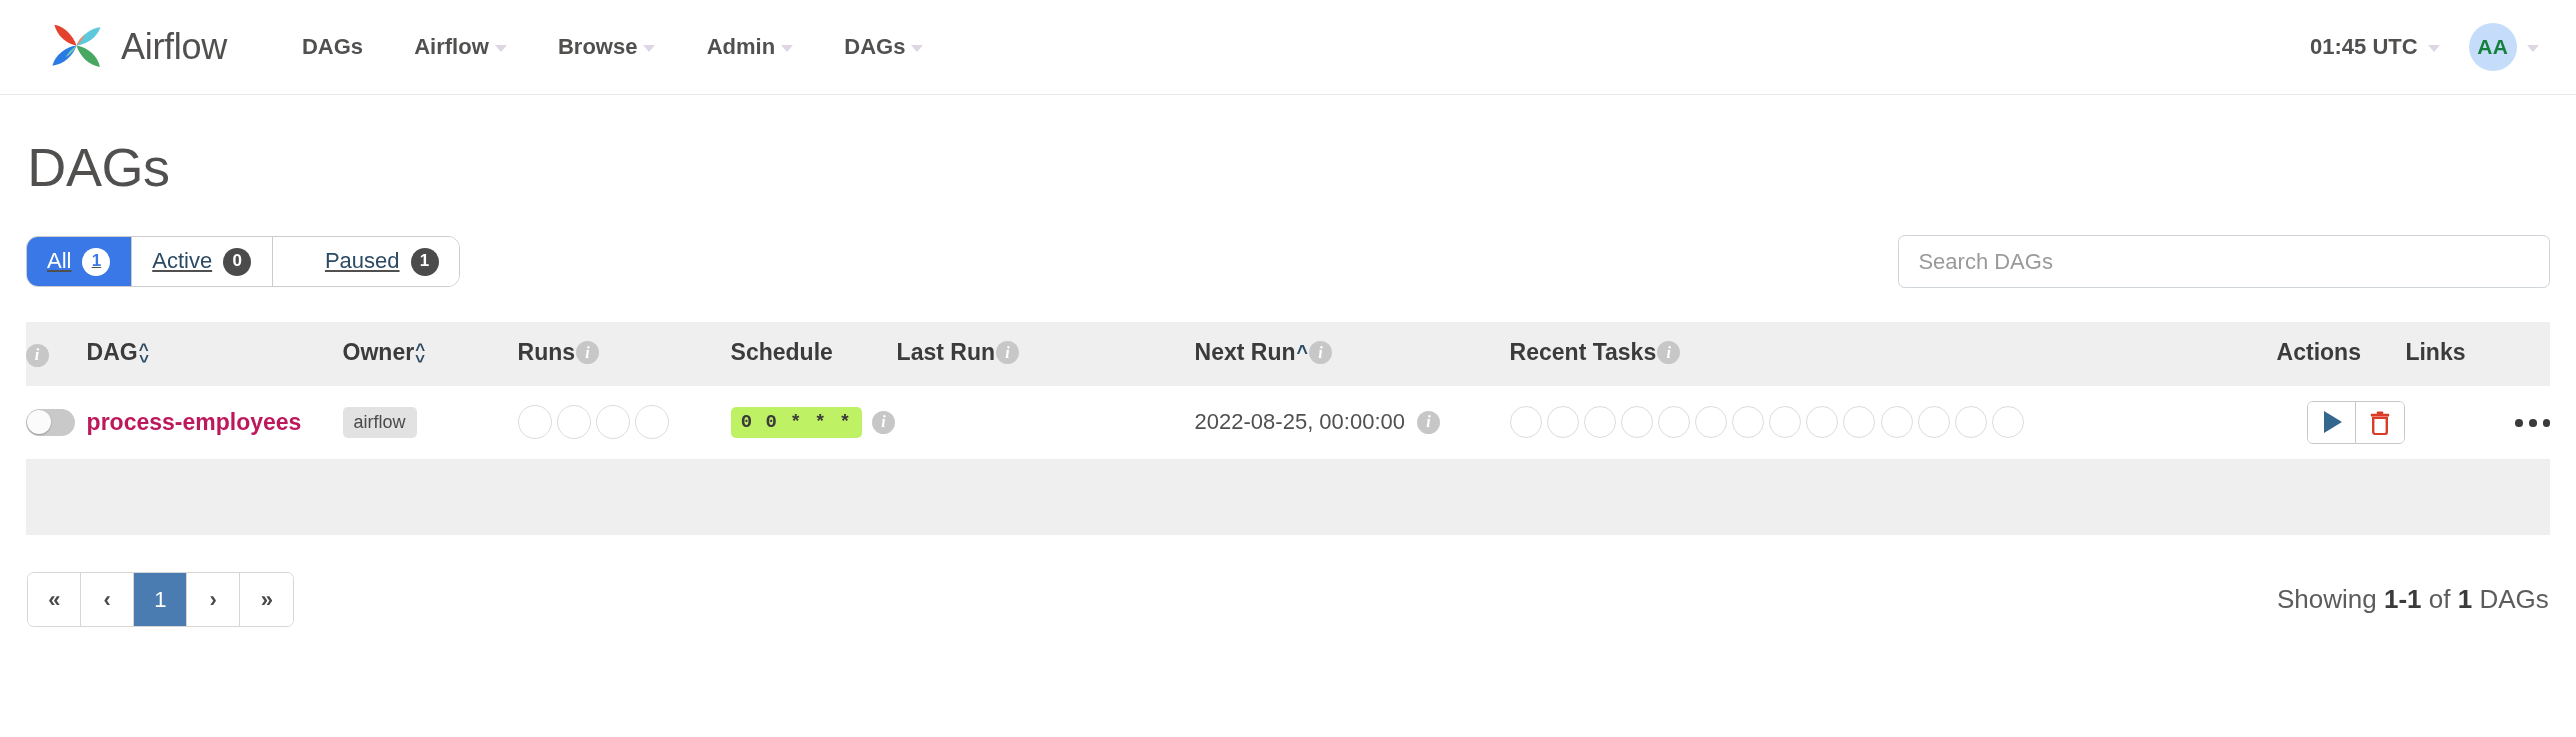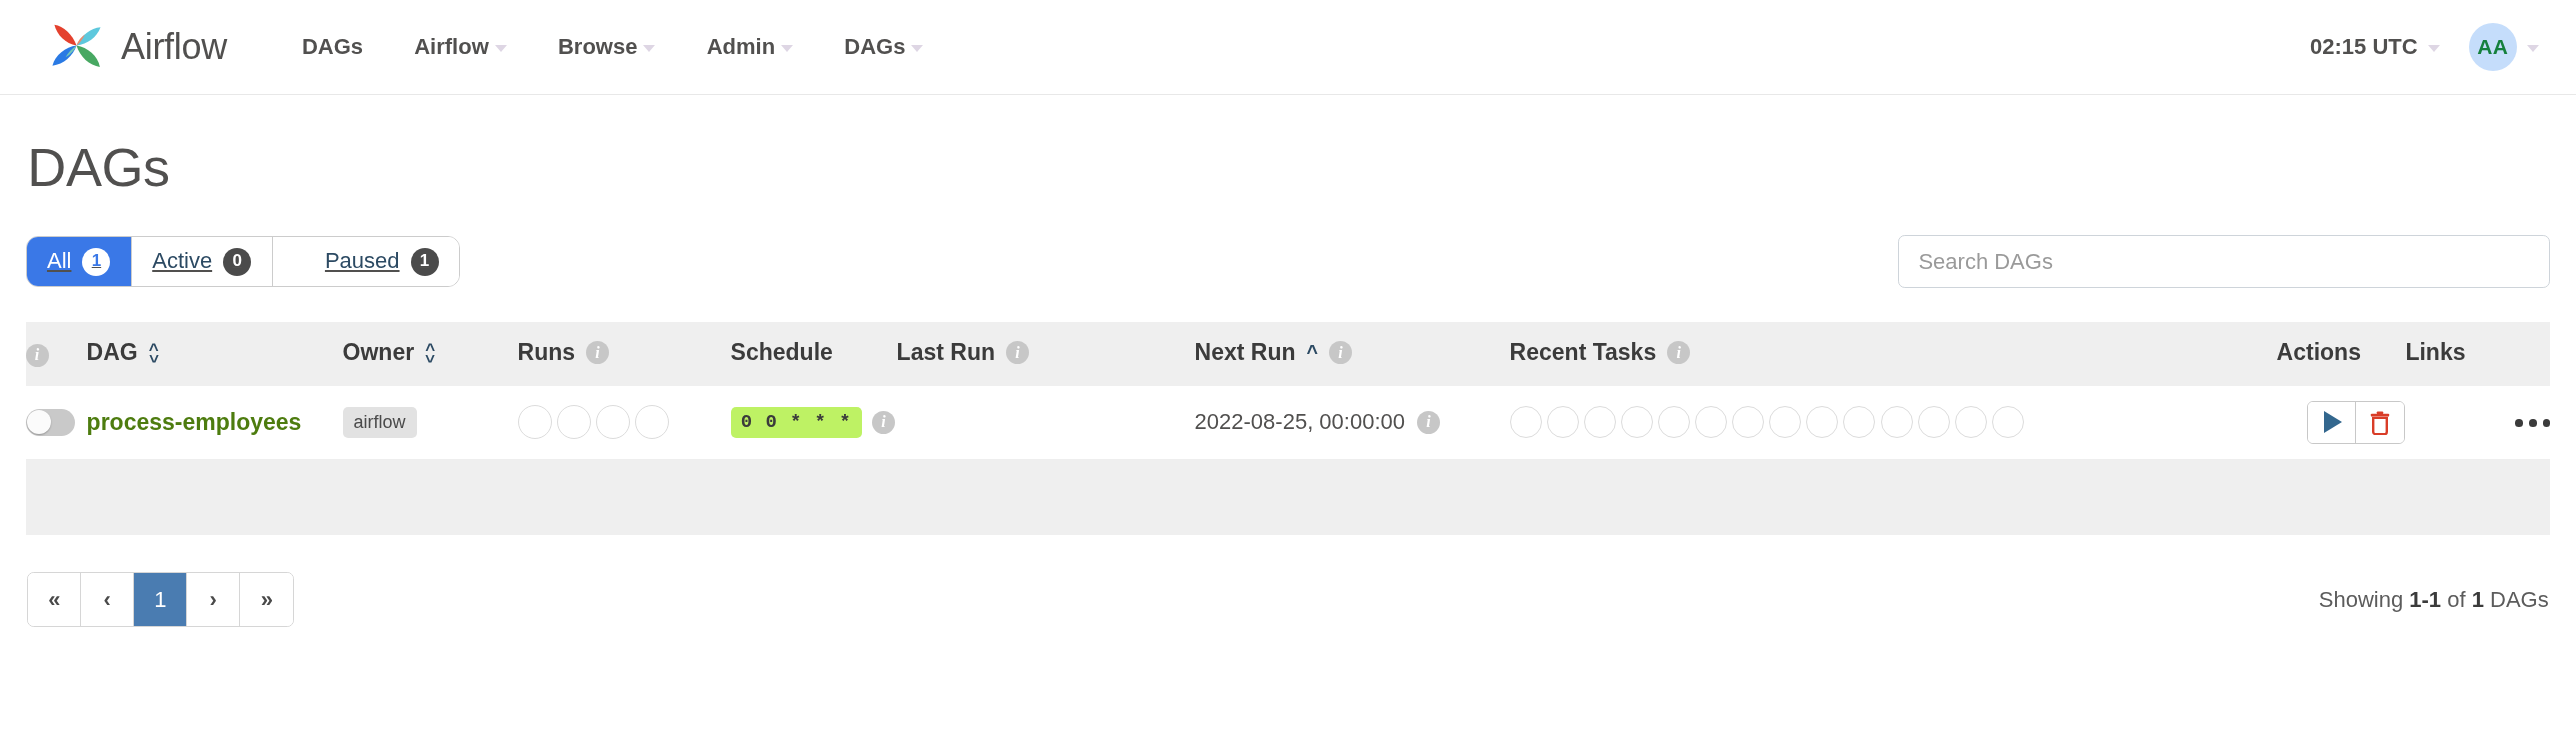--- a/index.html
+++ b/index.html
@@ -159,21 +159,21 @@
   th.col-dag   { width: 256px; }
   th.col-owner { width: 175px; }
   th.col-runs  { width: 213px; }
   th.col-sched { width: 166px; }
   th.col-last  { width: 298px; }
   th.col-next  { width: 315px; }
   th.col-recent{ width: 767px; }
   th.col-actions { text-align: right; padding-right: 0; }
   th.col-links { width: 145px; text-align: right; padding-right: 27px; }
 
-  .hdr { display: inline-flex; align-items: center; gap: 11px; }
+  .hdr { display: inline-flex; align-items: center; gap: 1px; }
 
   .info-i {
     display: inline-flex;
     align-items: center; justify-content: center;
     width: 23px; height: 23px;
     border-radius: 50%;
     background: #c7c7c7;
     color: #fff;
     font-size: 16px;
     font-family: "Liberation Serif", serif;
@@ -211,21 +211,21 @@
     top: 1.7px; left: 1.7px;
     width: 24px; height: 24px;
     border-radius: 50%;
     background: #fbfbfb;
     box-shadow: 0 0.9px 1.7px rgba(0,0,0,.25);
   }
 
   .dag-link {
     font-size: 23px;
     font-weight: bold;
-    color: #4d7c0f;
+    color: #be185d;
     text-decoration: none;
     cursor: pointer;
     white-space: nowrap;
   }
   .owner-badge {
     display: inline-block;
     background: #e2e2e2;
     color: #4a4a4a;
     font-size: 18px;
     padding: 5.1px 11px;
@@ -308,21 +308,21 @@
     color: #4a4a4a;
     background: #fff;
     border-right: 0.9px solid #d6d6d6;
     cursor: pointer;
     font-weight: bold;
   }
   .pager-btn:last-child { border-right: none; }
   .pager-btn.current { background: #4a7cb1; color: #fff; font-weight: normal; }
   .showing {
     margin-left: auto;
-    font-size: 22px;
+    font-size: 26px;
     color: #5c5c5c;
   }
   .showing b { color: #3b3b3b; }
 </style>
 </head>
 <body>
 
 <div class="navbar">
   <div class="brand">
     <svg class="brand-logo" viewBox="0 0 100 100">
@@ -353,21 +353,21 @@
       <span class="caret"></span>
     </div>
     <div class="nav-item">
       <span>DAGs</span>
       <span class="caret"></span>
     </div>
   </div>
 
   <div class="nav-right">
     <div class="clock">
-      <span>02:15 UTC</span>
+      <span>01:45 UTC</span>
       <span class="caret"></span>
     </div>
     <div class="user-box">
       <div class="avatar">AA</div>
       <span class="caret"></span>
     </div>
   </div>
 </div>
 
 <div class="page">

